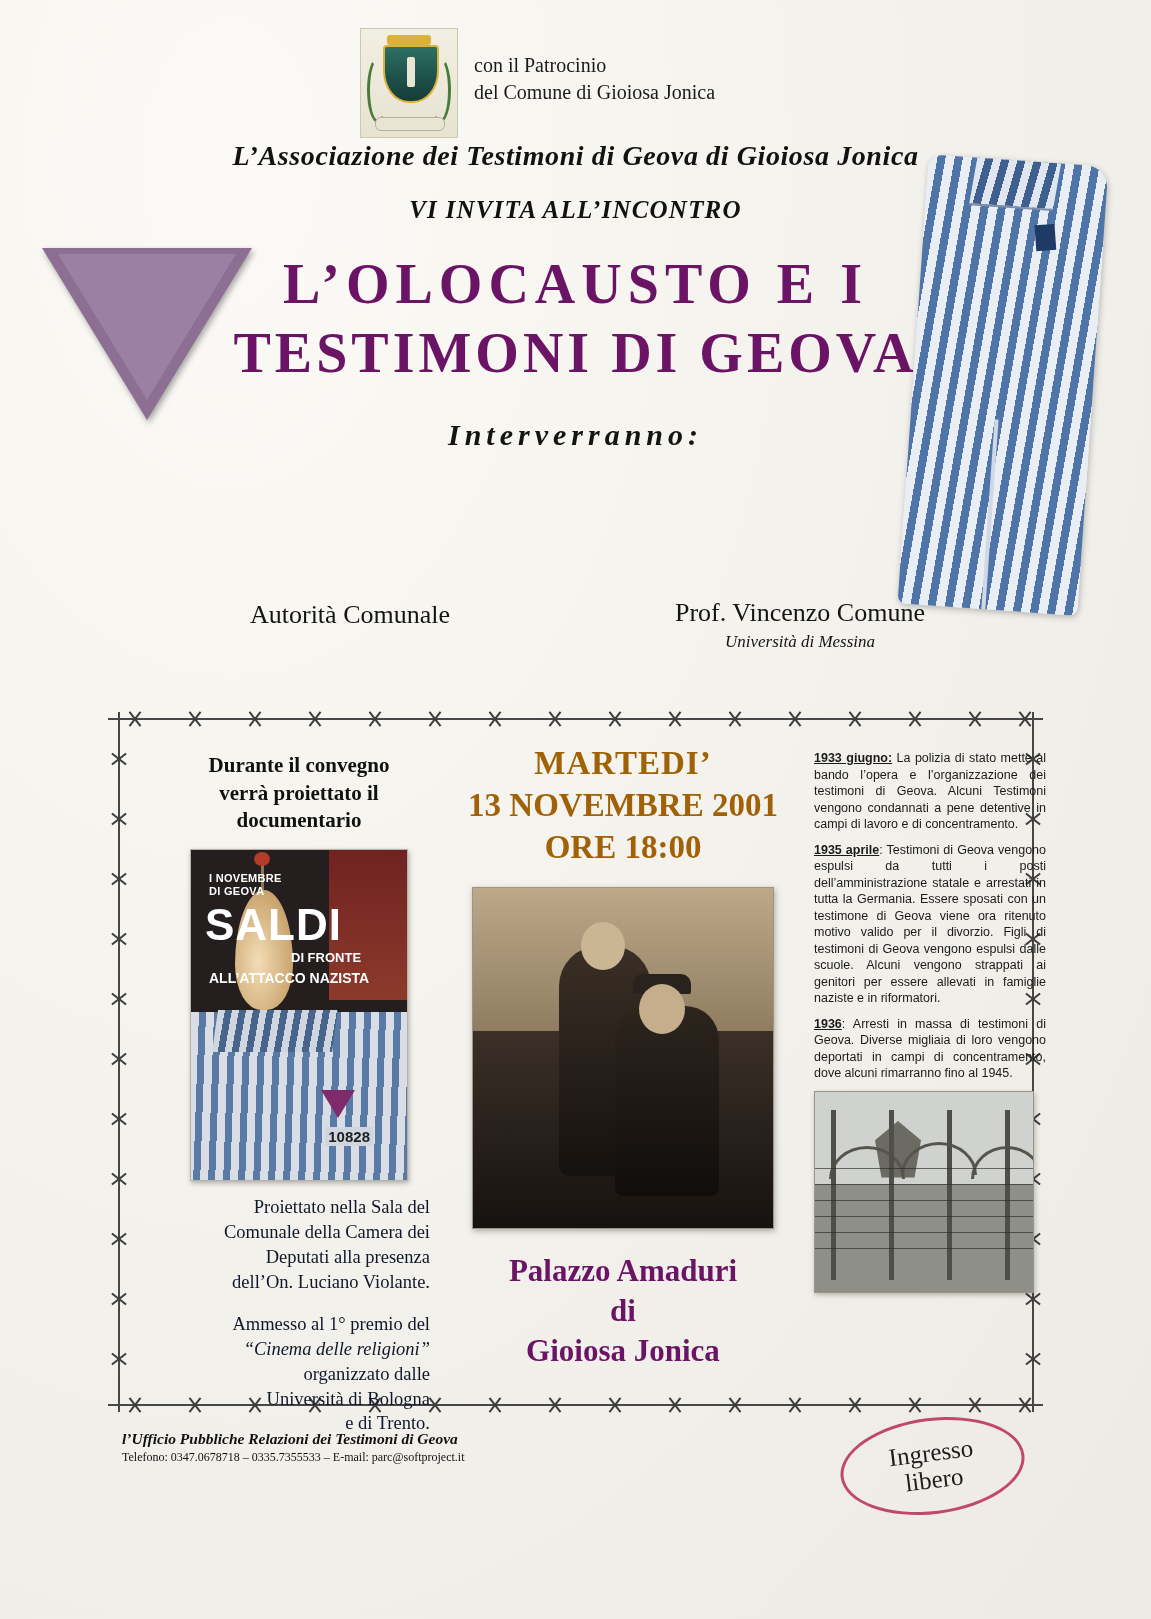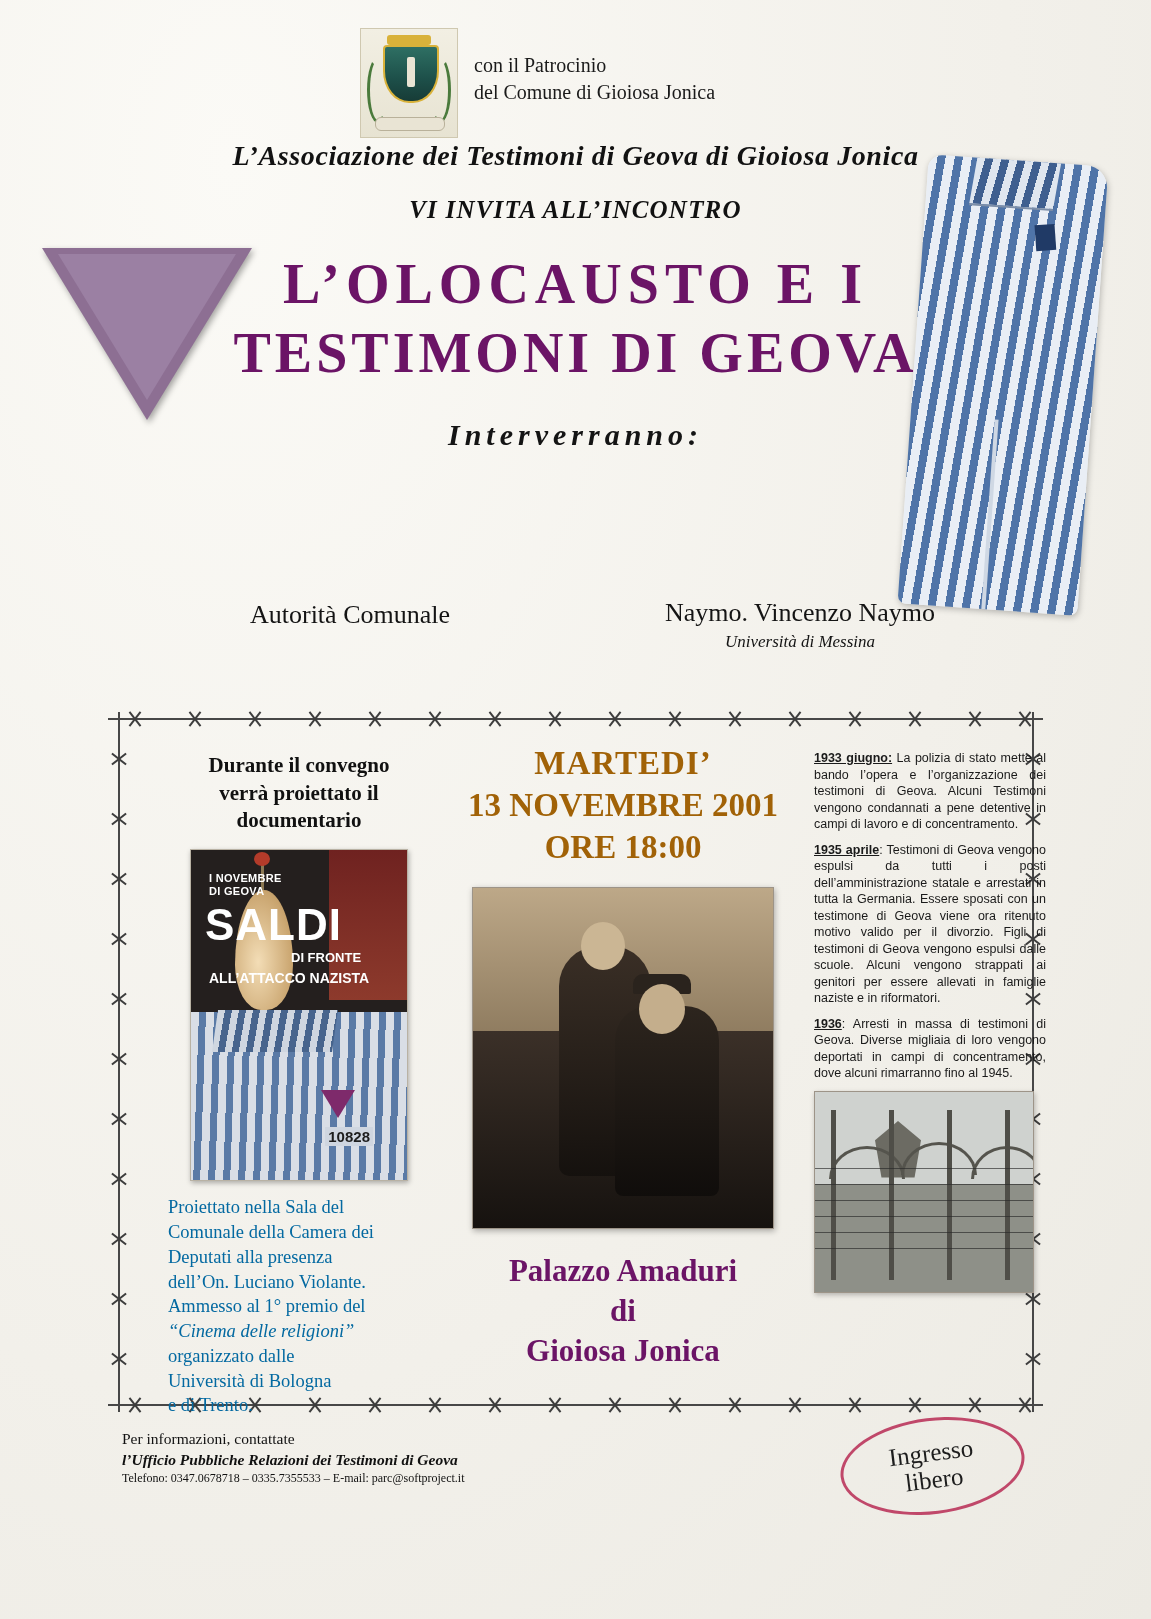--- a/index.html
+++ b/index.html
@@ -250,23 +250,23 @@
     position: absolute; right: 52px; bottom: 62px;
     width: 0; height: 0; border-left: 17px solid transparent;
     border-right: 17px solid transparent; border-top: 28px solid #7e2a6b;
   }
   #dvd-cover .num {
     position: absolute; right: 34px; bottom: 34px;
     color: #1d1d1d; font-family: "Liberation Sans", sans-serif;
     font-weight: bold; font-size: 15px; background: #cfd6e0; padding: 1px 3px;
   }
   #left-caption1, #left-caption2 {
-    margin-top: 14px; text-align: left; font-size: 18.5px; line-height: 1.34; color: #0369a1;
-  }
-  #left-caption2 { margin-top: 0; }
+    margin-top: 14px; text-align: right; font-size: 18.5px; line-height: 1.34; color: #0f172a;
+  }
+  #left-caption2 { margin-top: 18px; }
   #left-caption2 .it { font-style: italic; }
 
   
   #center-col { left: 350px; top: 30px; width: 330px; text-align: center; }
   #event-date {
     color: #a16207; font-weight: bold; font-size: 33px; line-height: 1.28;
   }
   #event-date .d1 { letter-spacing: 1px; }
   #photo-main {
     margin: 18px auto 0; width: 300px; height: 340px;
@@ -401,21 +401,21 @@
     <span class="l1">L’OLOCAUSTO  E  I</span>
     <span class="l2">TESTIMONI  DI  GEOVA</span>
   </div>
 
   <div class="layer" id="interverranno">Interverranno:</div>
 
 
   <div class="layer" id="authority">Autorità Comunale</div>
 
   <div class="layer" id="prof">
-    <div class="name">Naymo. Vincenzo Naymo</div>
+    <div class="name">Prof. Vincenzo Comune</div>
     <div class="role">Università di Messina</div>
   </div>
 
   <div class="layer" id="lower-panel">
 
     <div class="wire-line" style="top:0">
       <div class="strand"></div>
       <div class="barb" style="left:20px"></div>
         <div class="barb" style="left:80px"></div>
       <div class="barb" style="left:140px"></div>
@@ -574,21 +574,20 @@
         <div class="wirez" style="top:108px"></div>
         <div class="wirez" style="top:124px"></div>
         <div class="wirez" style="top:140px"></div>
         <div class="wirez" style="top:156px"></div>
       </div>
     </div>
 
   </div>
 
   <div class="layer" id="footer">
-    <div>Per informazioni, contattate</div>
     <div class="it">l’Ufficio Pubbliche Relazioni dei Testimoni di Geova</div>
     <div class="mono">Telefono: 0347.0678718 – 0335.7355533 – E-mail: parc@softproject.it</div>
   </div>
 
   <div class="layer" id="ingresso">
     <div class="oval"></div>
     <div class="txt">
       <span>Ingresso</span>
       <span>libero</span>
     </div>

